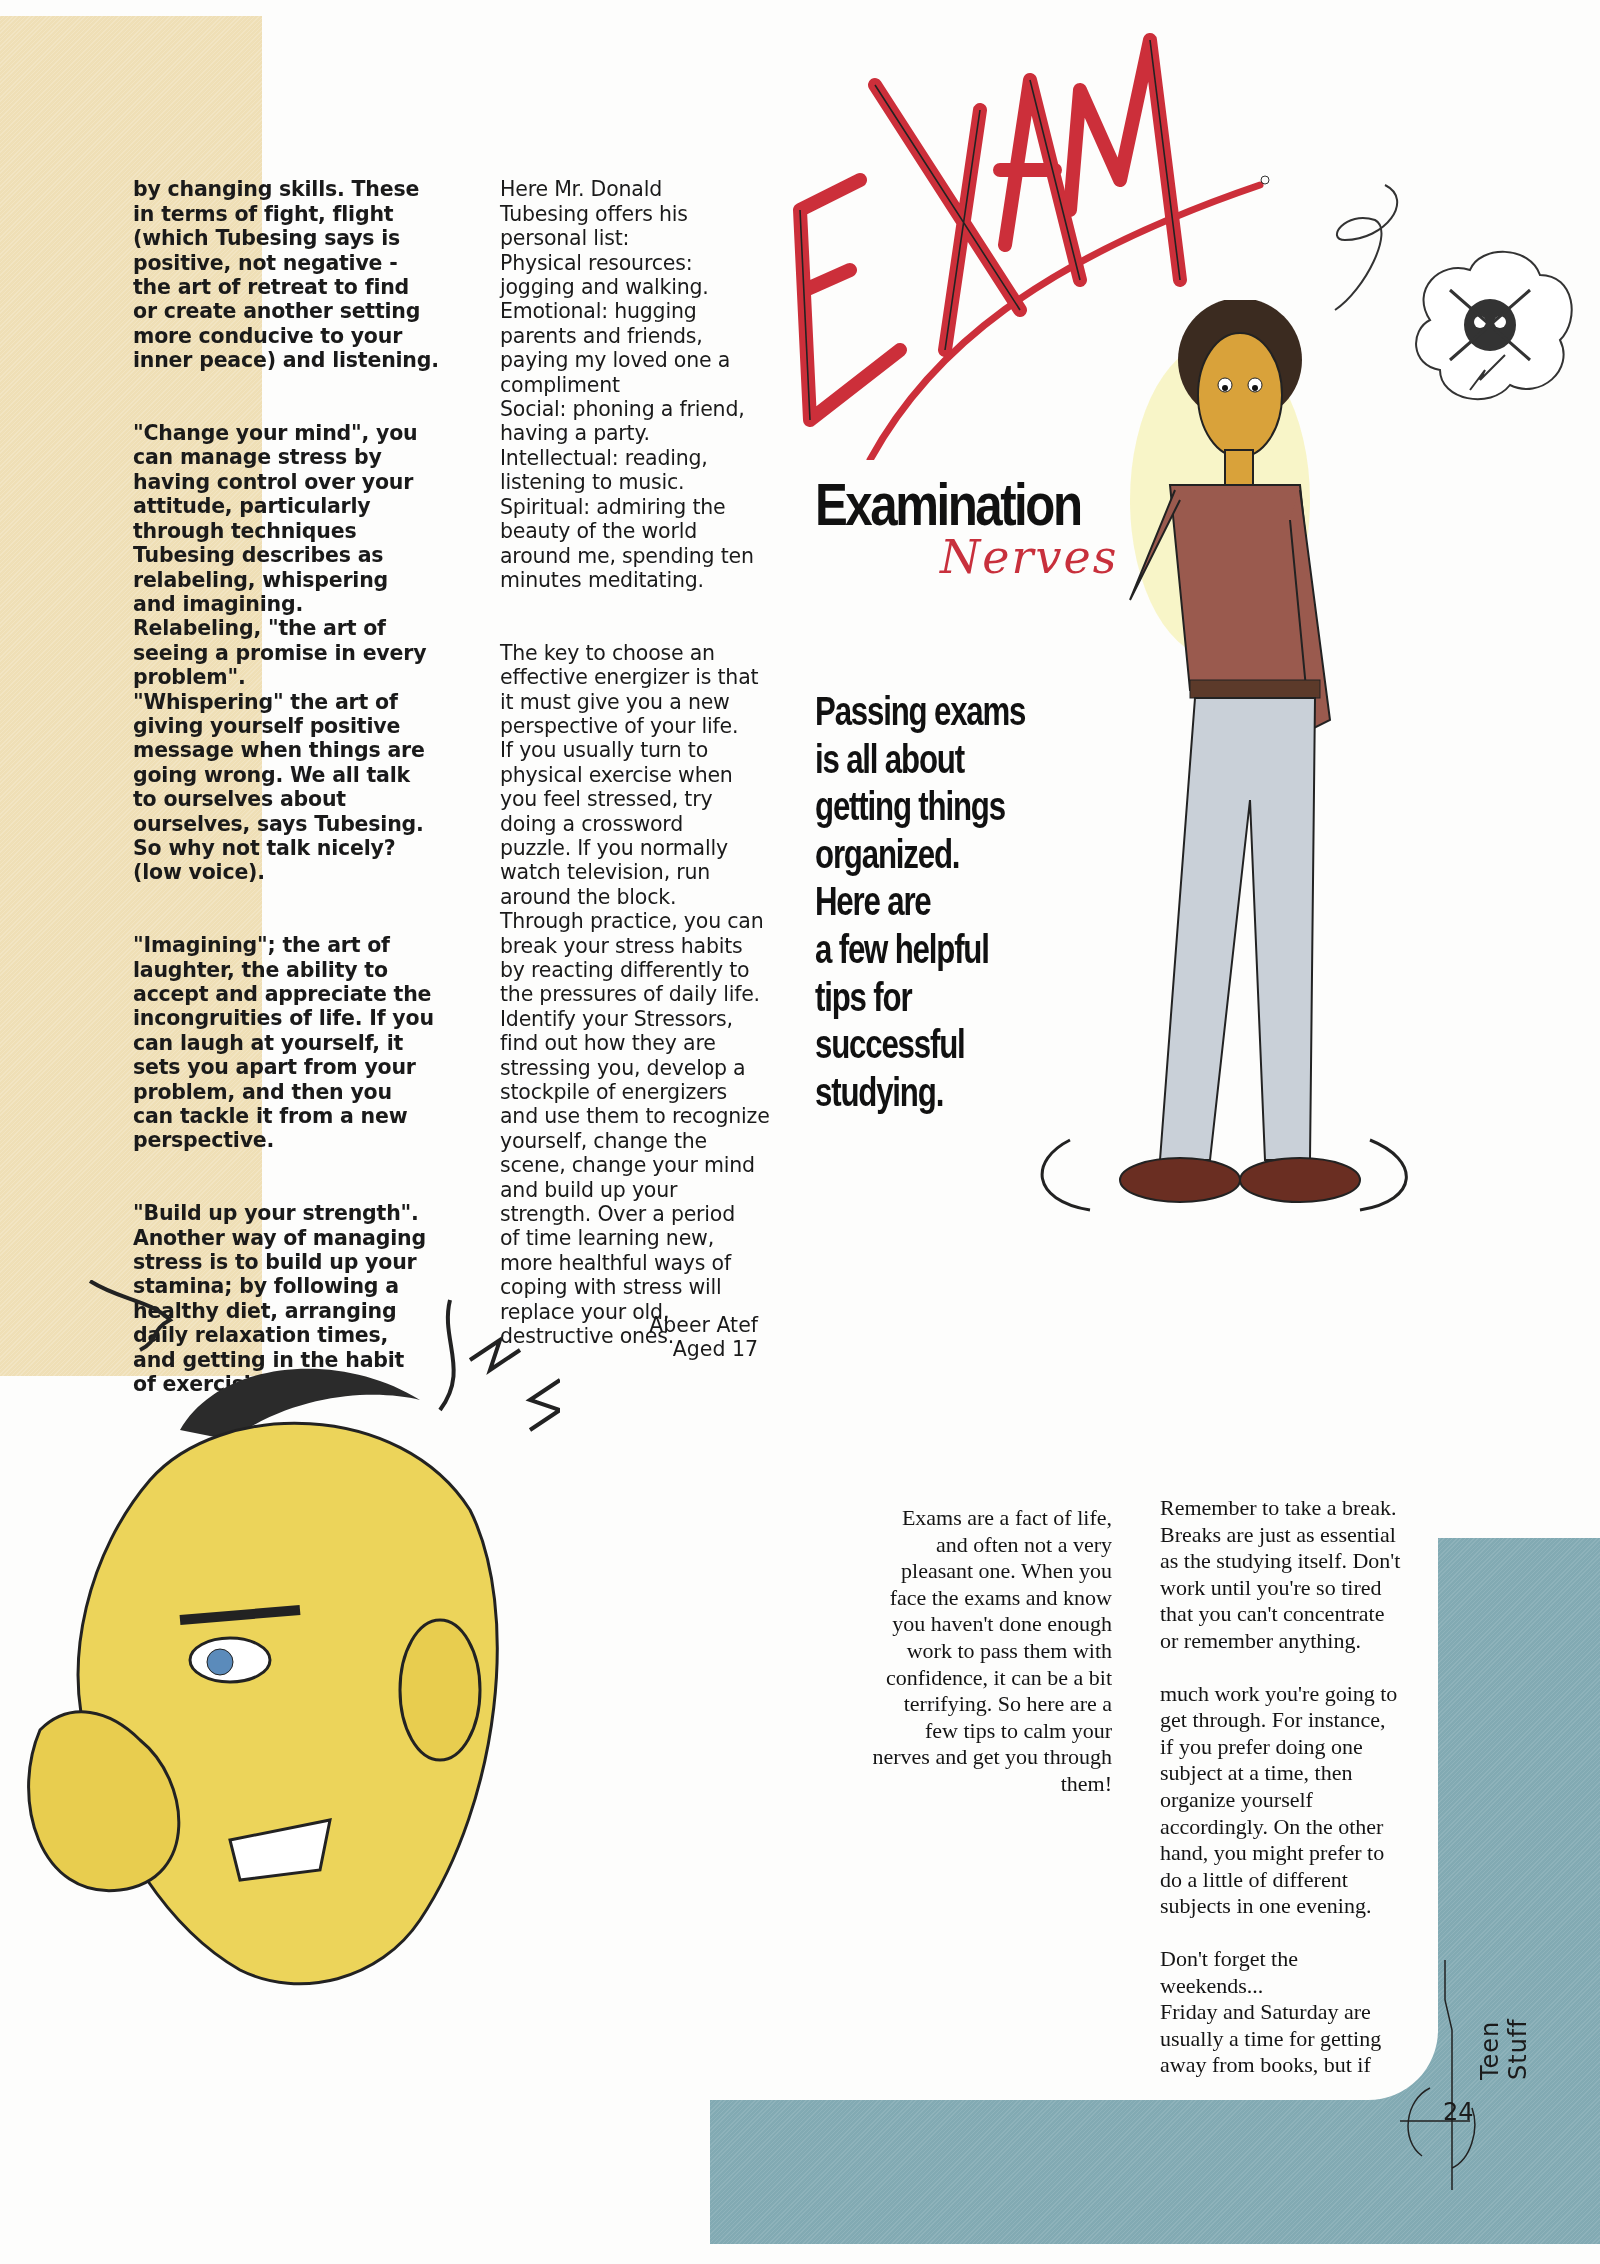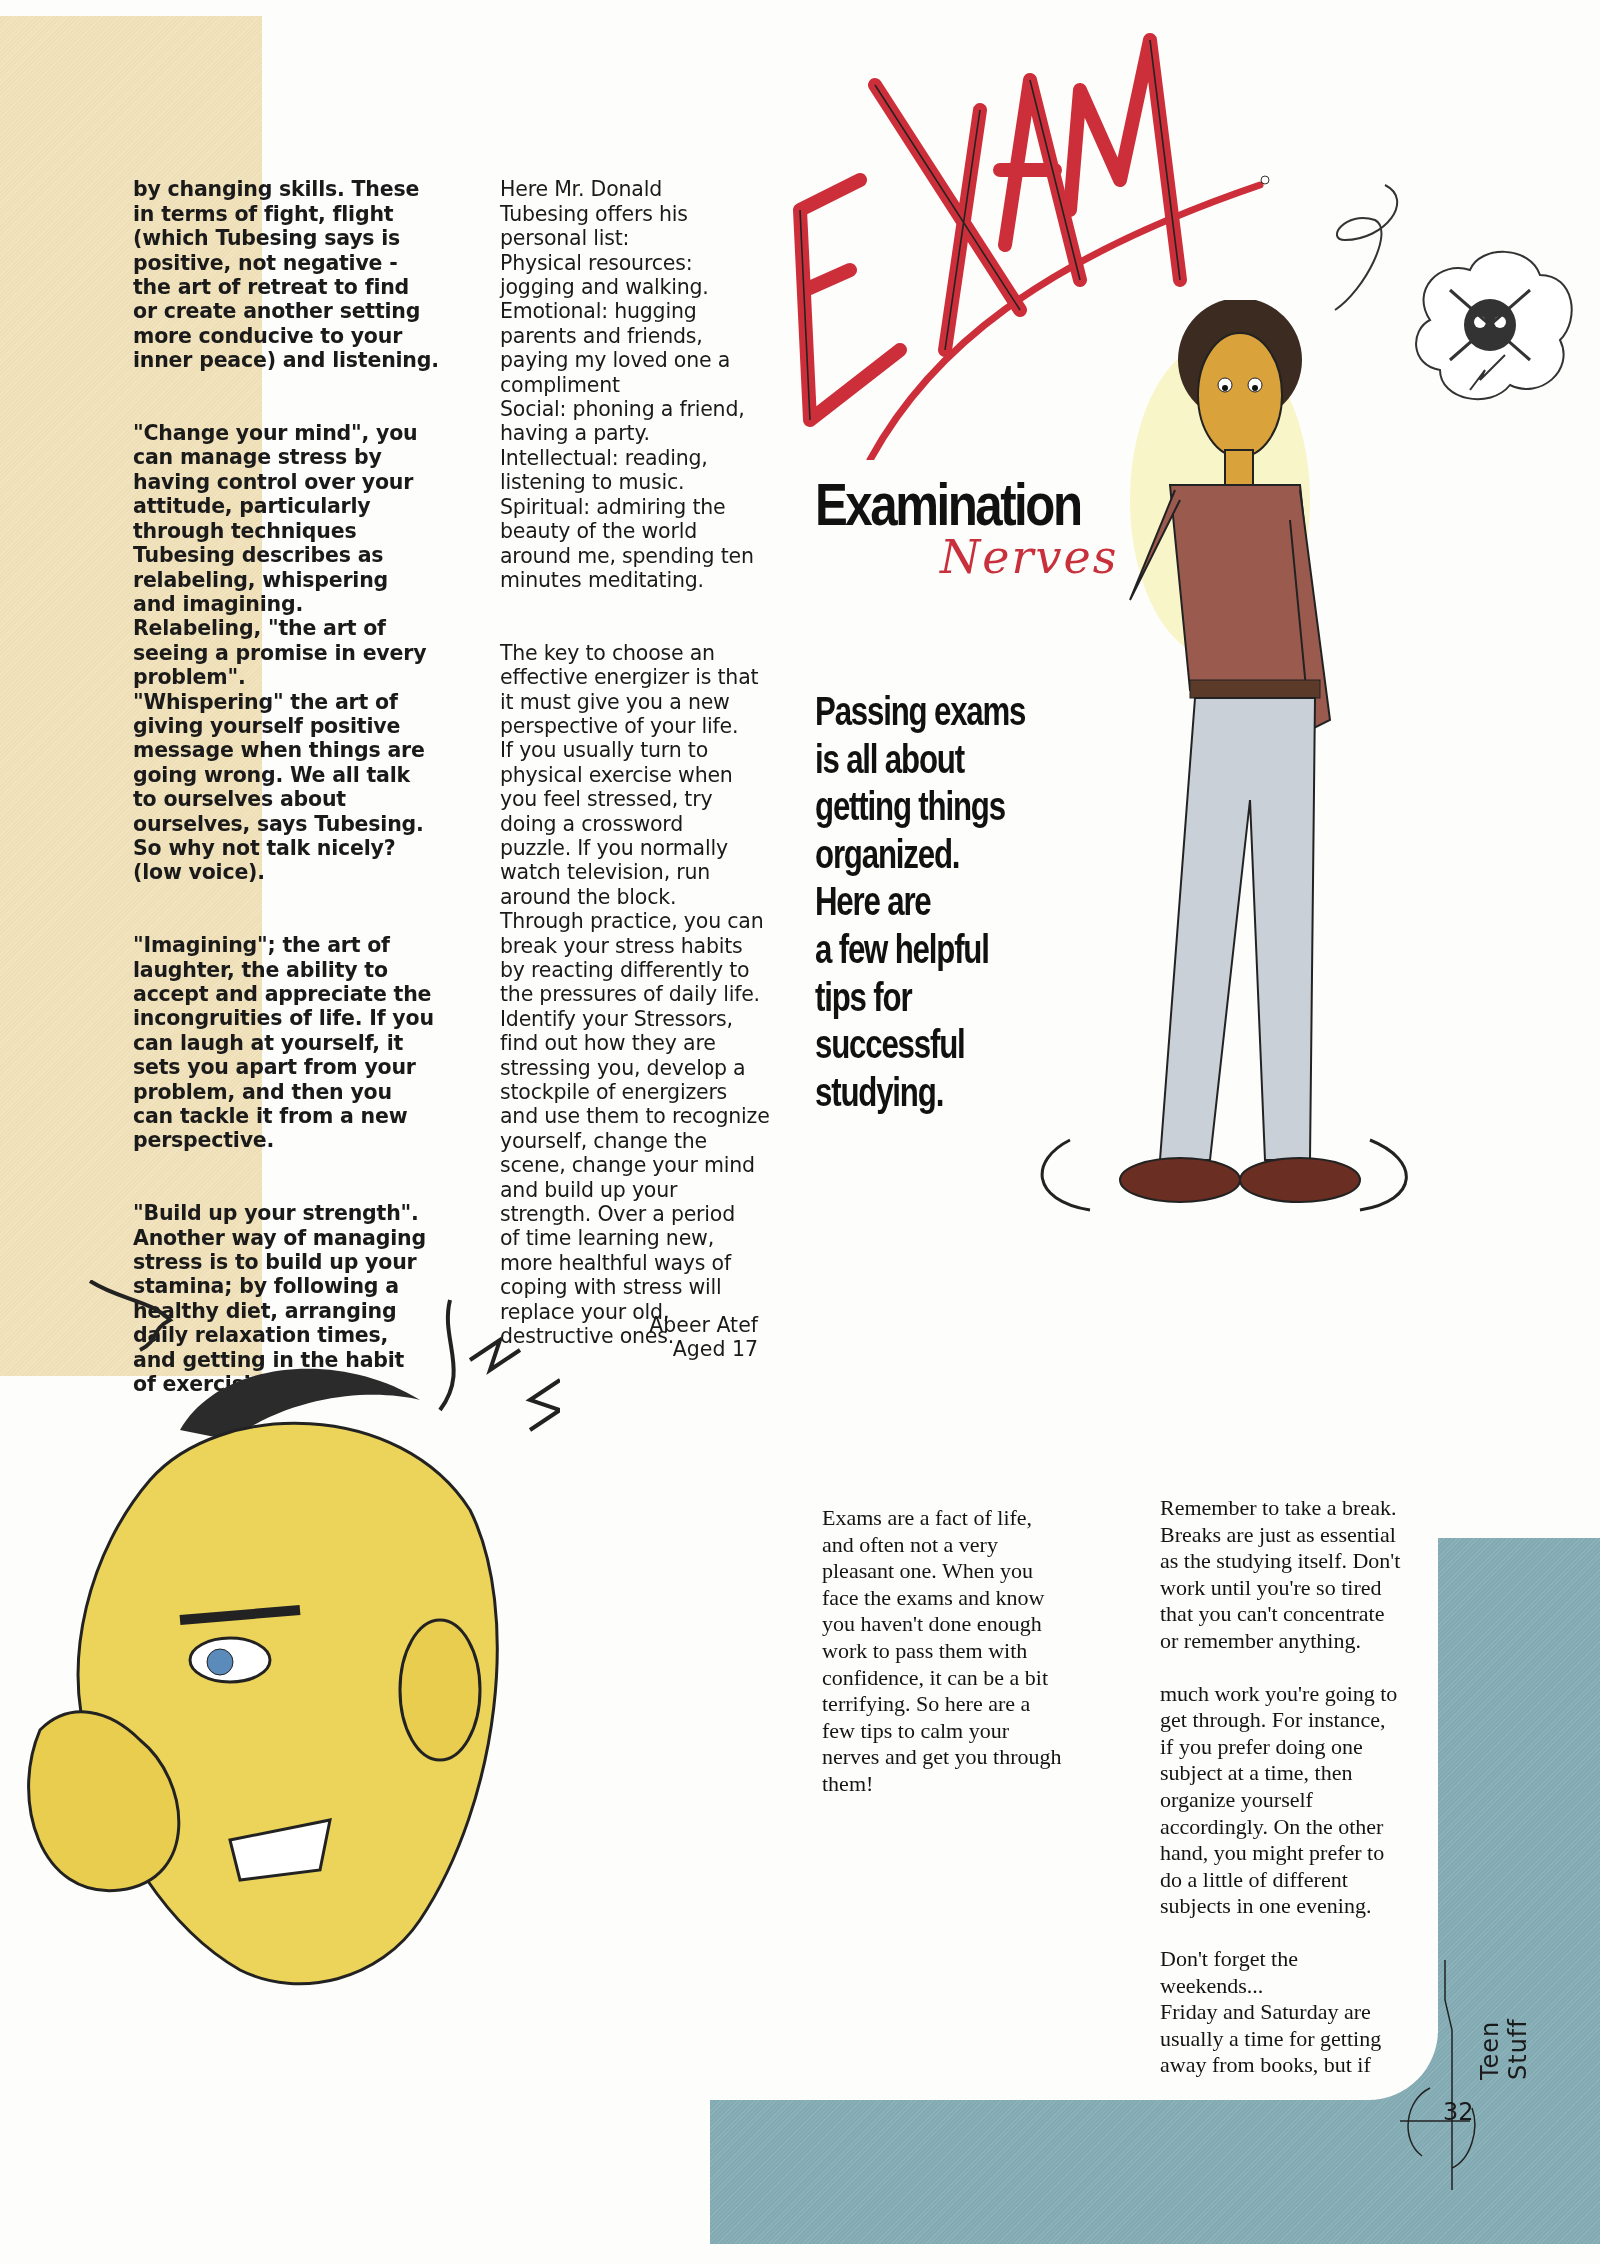--- a/index.html
+++ b/index.html
@@ -36,21 +36,21 @@
   .col p { margin: 0 0 24px 0; white-space: pre-line; }
   .col1 { left: 133px; top: 153px; width: 310px; font-weight: bold; }
   .col2 { left: 500px; top: 153px; width: 300px; }
   .byline { position: absolute; left: 560px; top: 1313px; width: 198px; text-align: right;
     font-size: 20.5px; line-height: 24px; }
   .serif-col {
     position: absolute; font-family: "Liberation Serif", serif;
     font-size: 22px; line-height: 26.6px; color: #141414;
   }
   .serif-col p { margin: 0 0 26px 0; white-space: pre-line; }
-  .scol1 { left: 822px; top: 1505px; width: 290px; }
+  .scol1 { left: 822px; top: 1505px; width: 290px; text-align: right; }
   .scol2 { left: 1160px; top: 1495px; width: 300px; }
 
   .title-exam {
     position: absolute; left: 780px; top: 20px; width: 520px; height: 440px;
   }
   .title-main {
     position: absolute; left: 815px; top: 470px;
     font-family: "Liberation Sans", sans-serif; font-weight: bold;
     font-size: 60px; letter-spacing: -3px; transform: scaleX(0.82); transform-origin: left top;
     color: #111;
@@ -317,13 +317,13 @@
  usually a time for getting
  away from books, but if</p>
 </div>
 
 <svg class="folio-lines" width="120" height="230" viewBox="0 0 120 230">
   <path d="M45 0 L45 40 L52 70 L52 230" fill="none" stroke="#222" stroke-width="1.5"></path>
   <path d="M0 161 L70 161" stroke="#222" stroke-width="1.5"></path>
   <path d="M30 128 C5 140, 0 180, 22 196 M52 208 C70 200, 80 170, 72 148" fill="none" stroke="#222" stroke-width="1.5"></path>
 </svg>
 <div class="teen-stuff">Teen Stuff</div>
-<div class="page-number">32</div>
+<div class="page-number">24</div>
 
 </body></html>

